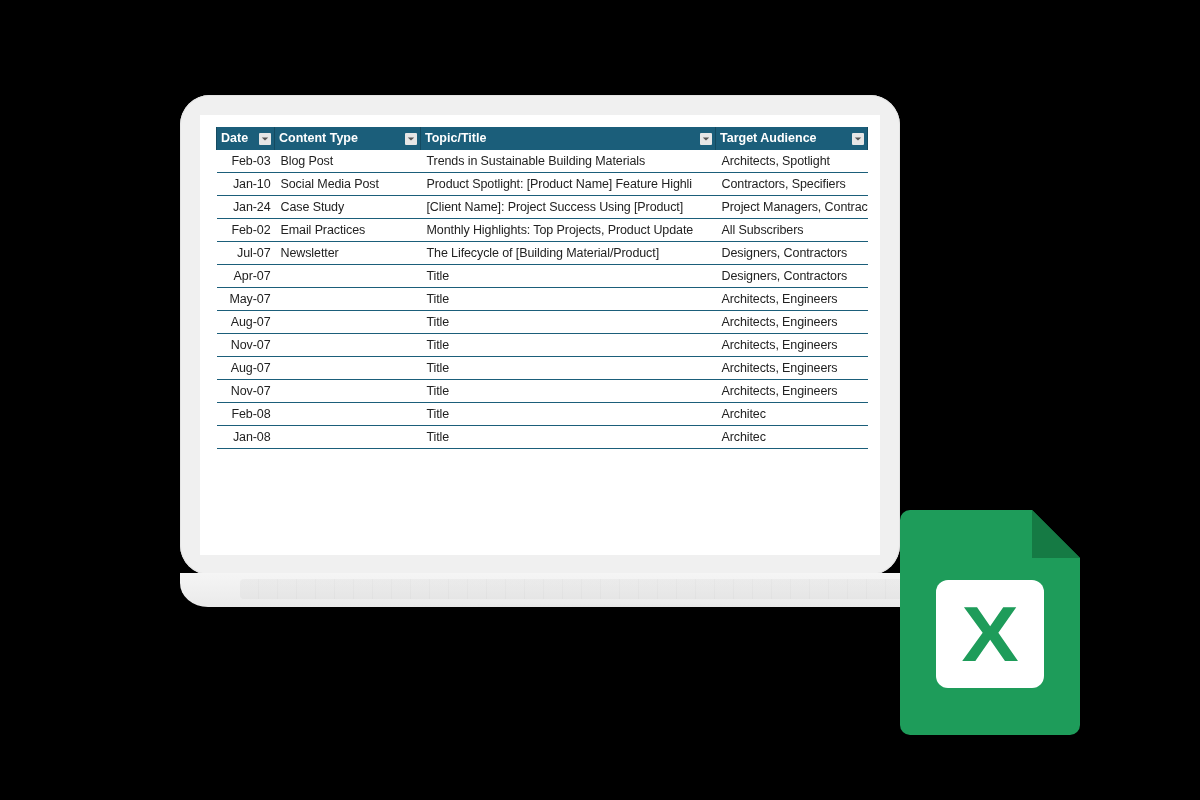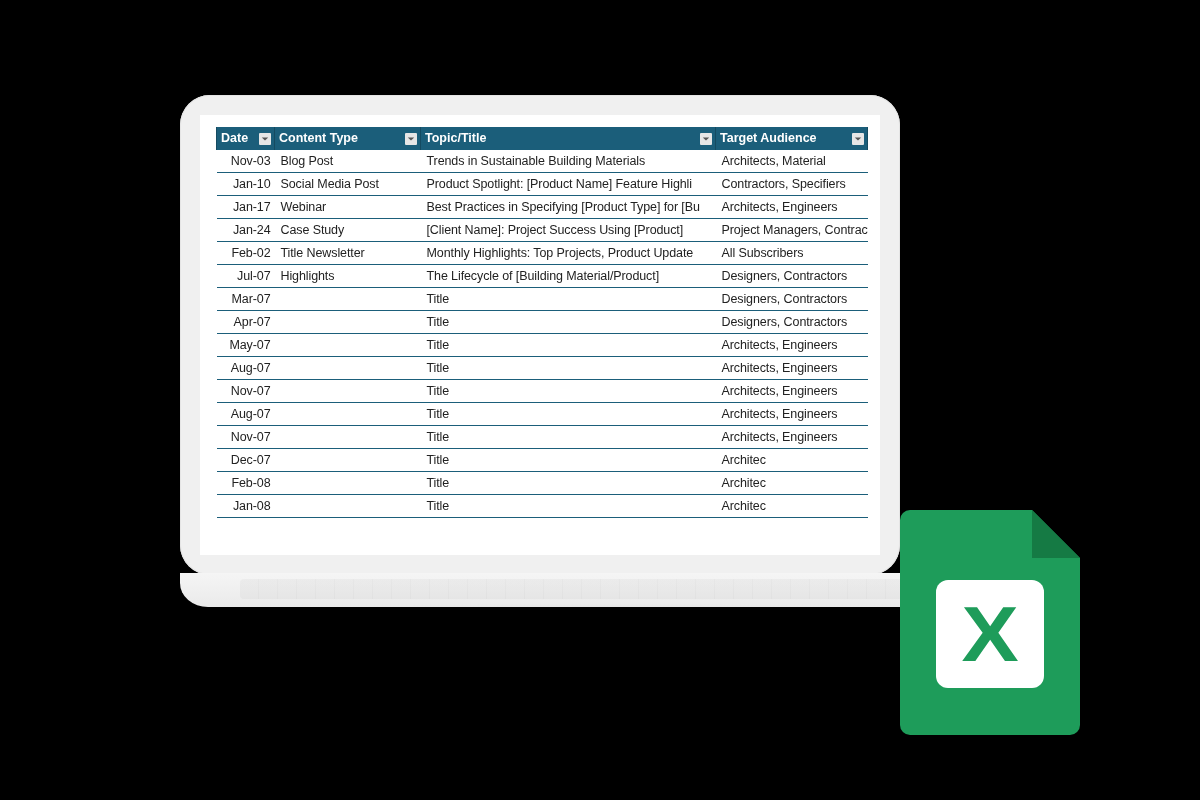--- a/index.html
+++ b/index.html
@@ -211,68 +211,56 @@
                 <svg viewBox="0 0 10 10">
                     <path d="M1 3 L5 7 L9 3 Z" fill="#555"></path>
                   </svg>
               </span>
             </th>
           </tr>
         </thead>
         <tbody>
 
         <tr>
-              <td class="col-date">Nov-03</td>
+              <td class="col-date">Feb-03</td>
               <td>Blog Post</td>
               <td>Trends in Sustainable Building Materials</td>
-              <td>Architects, Material</td>
+              <td>Architects, Spotlight</td>
             </tr>
             <tr>
               <td class="col-date">Jan-10</td>
               <td>Social Media Post</td>
               <td>Product Spotlight: [Product Name] Feature Highli</td>
               <td>Contractors, Specifiers</td>
             </tr>
             <tr>
-              <td class="col-date">Jan-17</td>
-              <td>Webinar</td>
-              <td>Best Practices in Specifying [Product Type] for [Bu</td>
-              <td>Architects, Engineers</td>
-            </tr>
-            <tr>
               <td class="col-date">Jan-24</td>
               <td>Case Study</td>
               <td>[Client Name]: Project Success Using [Product]</td>
               <td>Project Managers, Contracto</td>
             </tr>
             <tr>
               <td class="col-date">Feb-02</td>
-              <td>Title Newsletter</td>
+              <td>Email Practices</td>
               <td>Monthly Highlights: Top Projects, Product Update</td>
               <td>All Subscribers</td>
             </tr>
             <tr>
               <td class="col-date">Jul-07</td>
-              <td>Highlights</td>
+              <td>Newsletter</td>
               <td>The Lifecycle of [Building Material/Product]</td>
               <td>Designers, Contractors</td>
             </tr>
             <tr>
-              <td class="col-date">Mar-07</td>
+              <td class="col-date">Apr-07</td>
               <td></td>
               <td>Title</td>
               <td>Designers, Contractors</td>
             </tr>
             <tr>
-              <td class="col-date">Apr-07</td>
-              <td></td>
-              <td>Title</td>
-              <td>Designers, Contractors</td>
-            </tr>
-            <tr>
               <td class="col-date">May-07</td>
               <td></td>
               <td>Title</td>
               <td>Architects, Engineers</td>
             </tr>
             <tr>
               <td class="col-date">Aug-07</td>
               <td></td>
               <td>Title</td>
               <td>Architects, Engineers</td>
@@ -287,26 +275,20 @@
               <td class="col-date">Aug-07</td>
               <td></td>
               <td>Title</td>
               <td>Architects, Engineers</td>
             </tr>
             <tr>
               <td class="col-date">Nov-07</td>
               <td></td>
               <td>Title</td>
               <td>Architects, Engineers</td>
-            </tr>
-            <tr>
-              <td class="col-date">Dec-07</td>
-              <td></td>
-              <td>Title</td>
-              <td>Architec</td>
             </tr>
             <tr>
               <td class="col-date">Feb-08</td>
               <td></td>
               <td>Title</td>
               <td>Architec</td>
             </tr>
             <tr>
               <td class="col-date">Jan-08</td>
               <td></td>

